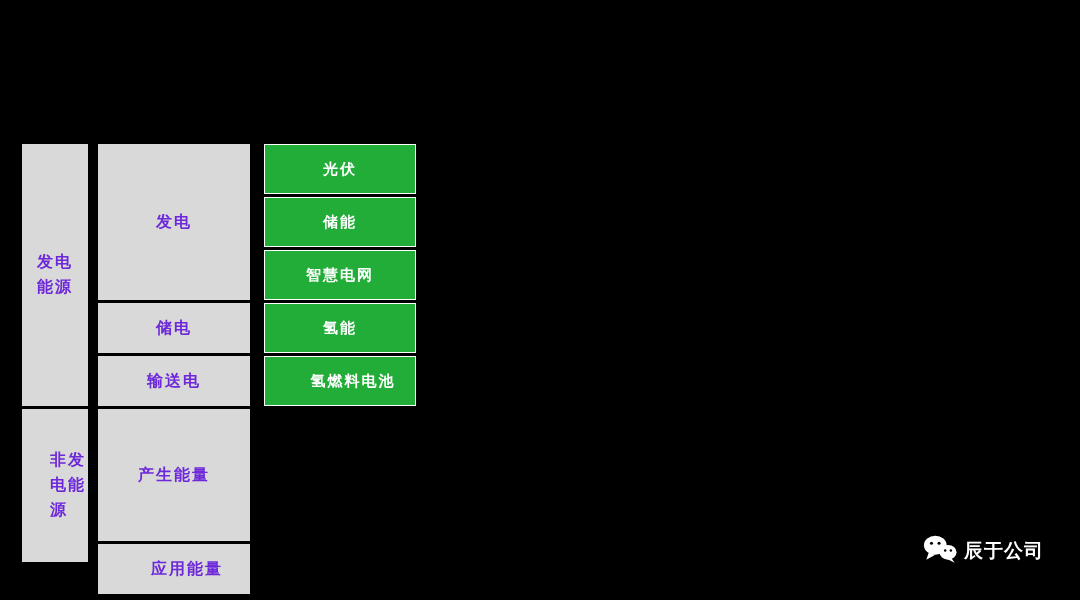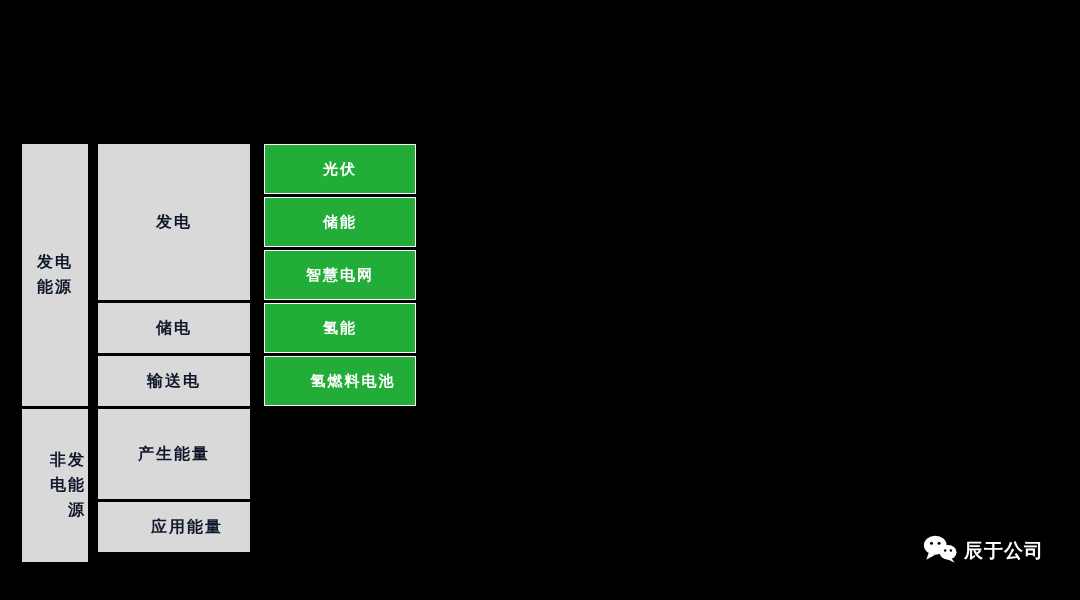--- a/index.html
+++ b/index.html
@@ -30,43 +30,43 @@
   }
   .col-left  { width: 66px;  margin-right: 10px; }
   .col-mid   { width: 152px; margin-right: 14px; }
   .col-right { width: 152px; }
 
   .box {
     box-sizing: border-box;
     display: flex;
     align-items: center;
     justify-content: center;
-    text-align: right;
+    text-align: left;
     margin-bottom: 3px;
     font-weight: bold;
   }
   .box:last-child { margin-bottom: 0; padding-left: 26px; }
 
   .gray-box {
     background: #D9D9D9;
-    color: #0f172a;
+    color: #6d28d9;
     font-size: 16px;
     letter-spacing: 2px;
   }
   .green-box {
     background: #22AC38;
     border: 1px solid #FFFFFF;
     color: #FFFFFF;
     font-size: 15px;
     letter-spacing: 2px;
   }
   .pre { white-space: pre-line; line-height: 1.55; }
 
   .r1 { height: 50px; }
-  .r2 { height: 90px; }
+  .r2 { height: 132px; }
   .r3 { height: 156px; }
   .r5 { height: 262px; }
   .rb3 { height: 153px; }
 
   .footer {
     position: absolute;
     right: 36px;
     bottom: 32px;
     display: flex;
     align-items: center;

